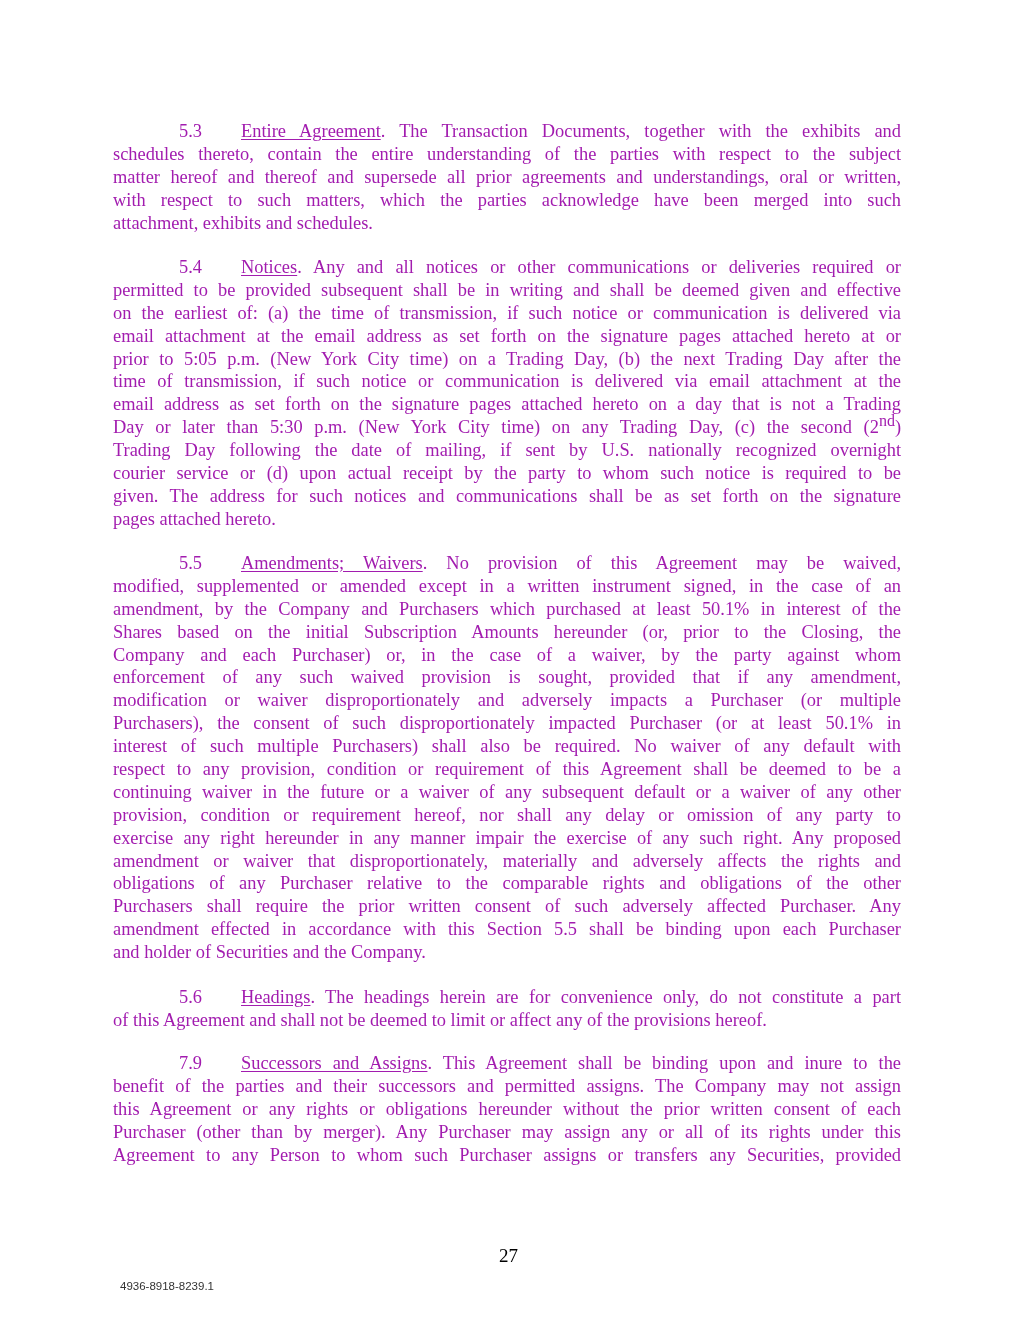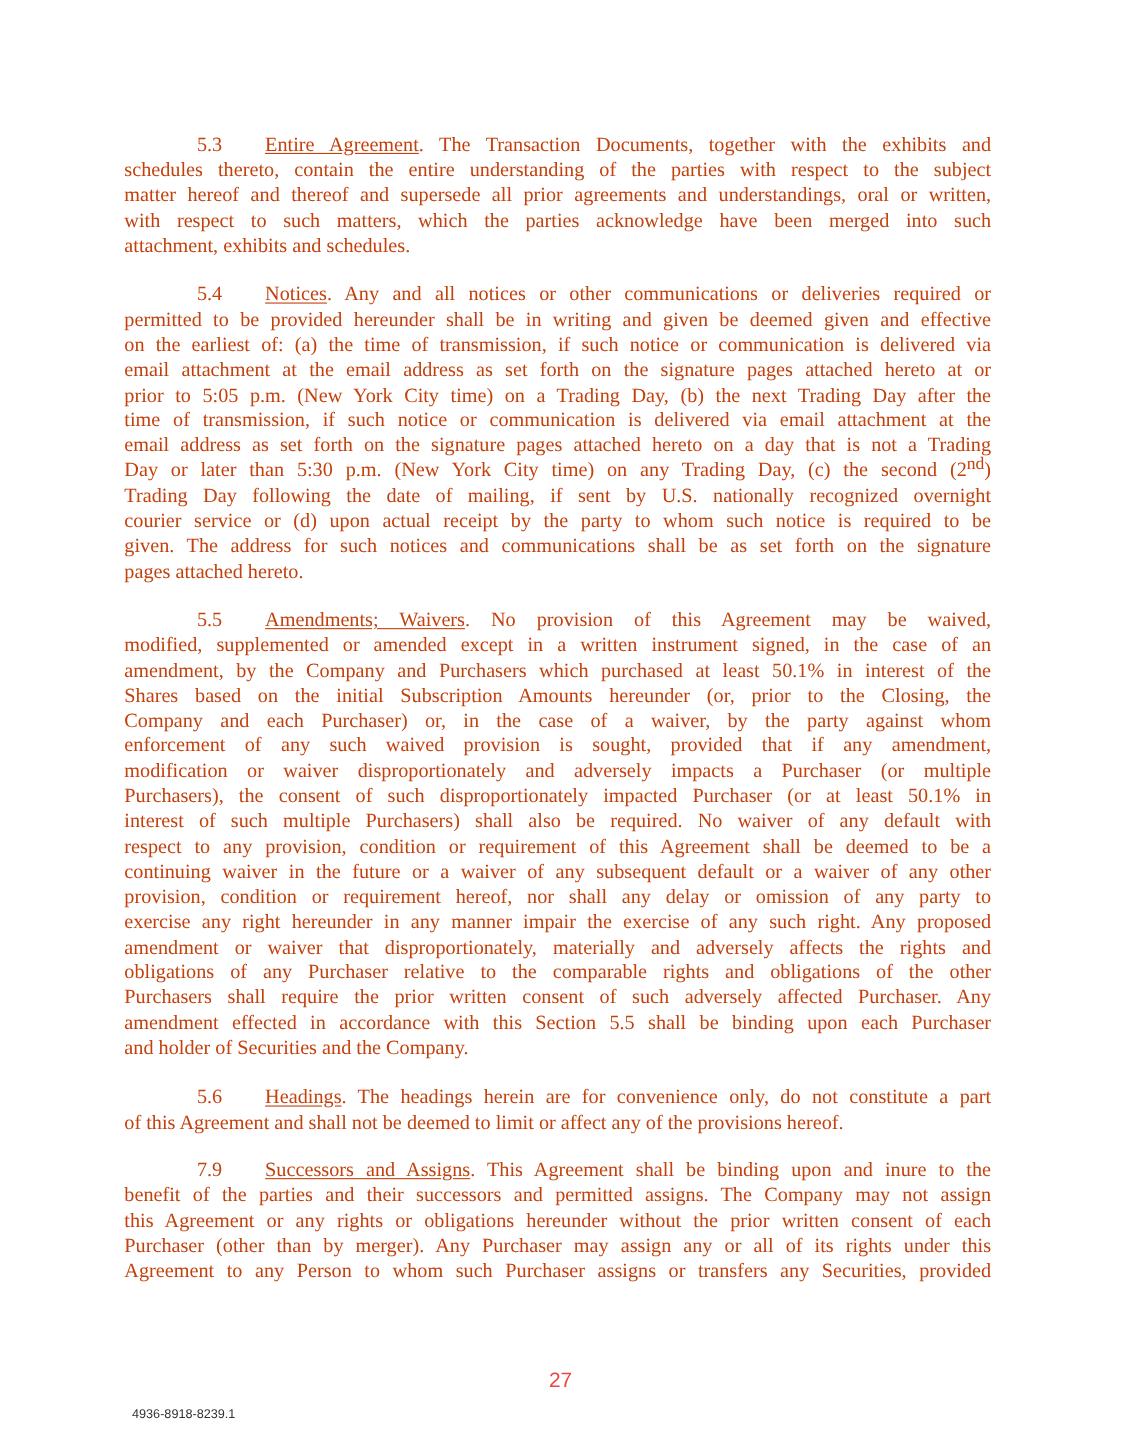--- a/index.html
+++ b/index.html
@@ -1,44 +1,44 @@
 <!DOCTYPE html>
 <html><head>
 <meta charset="utf-8">
 <style>
   html, body { margin: 0; padding: 0; background: #ffffff; }
   body { width: 1020px; height: 1320px; position: relative; overflow: hidden; }
   .page { position: absolute; left: 0; top: 0; width: 1020px; height: 1320px; background: #fff; }
-  .para { position: absolute; left: 113px; width: 788px; font-family: "Liberation Serif", serif; font-size: 18.4px; color: #c2410c; }
+  .para { position: absolute; left: 113px; width: 788px; font-family: "Liberation Serif", serif; font-size: 18.4px; color: #a21caf; }
   .line { display: block; height: 22.9px; line-height: 22.9px; text-align: justify; text-align-last: justify; white-space: nowrap; overflow: visible; }
   .line.last { text-align-last: left; }
   .line .j { display: inline-block; width: 100%; text-align: justify; text-align-last: justify; }
   .line.last .j { text-align-last: left; }
   .num { display: inline-block; width: 62px; margin-left: 66px; }
   .u { text-decoration: underline; text-underline-offset: 2px; }
   sup { font-size: 16px; line-height: 0; vertical-align: 7px; }
   .docid { position: absolute; left: 120px; top: 1240px; font-family: "Liberation Sans", sans-serif; font-size: 11.5px; color: #333; margin-top: 40px; }
-  .pagenum { position: absolute; left: 499px; top: 1245px; font-family: Liberation Sans, sans-serif; font-size: 19px; color: #ef4444; }
+  .pagenum { position: absolute; left: 499px; top: 1245px; font-family: Liberation Serif, serif; font-size: 19px; color: #000000; }
 </style>
 </head>
 <body>
 
 <div class="page">
 
   <div class="para" style="top:120px;">
     <span class="line"><span class="j"><span class="num">5.3</span><span class="u">Entire Agreement</span><span>. The Transaction Documents, together with the exhibits and</span></span></span>
     <span class="line"><span class="j">schedules thereto, contain the entire understanding of the parties with respect to the subject</span></span>
     <span class="line"><span class="j">matter hereof and thereof and supersede all prior agreements and understandings, oral or written,</span></span>
     <span class="line"><span class="j">with respect to such matters, which the parties acknowledge have been merged into such</span></span>
     <span class="line last"><span class="j">attachment, exhibits and schedules.</span></span>
   </div>
 
   <div class="para" style="top:256px;">
     <span class="line"><span class="j"><span class="num">5.4</span><span class="u">Notices</span><span>. Any and all notices or other communications or deliveries required or</span></span></span>
-    <span class="line"><span class="j">permitted to be provided hereunder shall be in writing and given be deemed given and effective</span></span>
+    <span class="line"><span class="j">permitted to be provided subsequent shall be in writing and shall be deemed given and effective</span></span>
     <span class="line"><span class="j">on the earliest of: (a) the time of transmission, if such notice or communication is delivered via</span></span>
     <span class="line"><span class="j">email attachment at the email address as set forth on the signature pages attached hereto at or</span></span>
     <span class="line"><span class="j">prior to 5:05 p.m. (New York City time) on a Trading Day, (b) the next Trading Day after the</span></span>
     <span class="line"><span class="j">time of transmission, if such notice or communication is delivered via email attachment at the</span></span>
     <span class="line"><span class="j">email address as set forth on the signature pages attached hereto on a day that is not a Trading</span></span>
     <span class="line"><span class="j"><span>Day or later than 5:30 p.m. (New York City time) on any Trading Day, (c) the second (2</span><sup>nd</sup><span>)</span></span></span>
     <span class="line"><span class="j">Trading Day following the date of mailing, if sent by U.S. nationally recognized overnight</span></span>
     <span class="line"><span class="j">courier service or (d) upon actual receipt by the party to whom such notice is required to be</span></span>
     <span class="line"><span class="j">given. The address for such notices and communications shall be as set forth on the signature</span></span>
     <span class="line last"><span class="j">pages attached hereto.</span></span>

